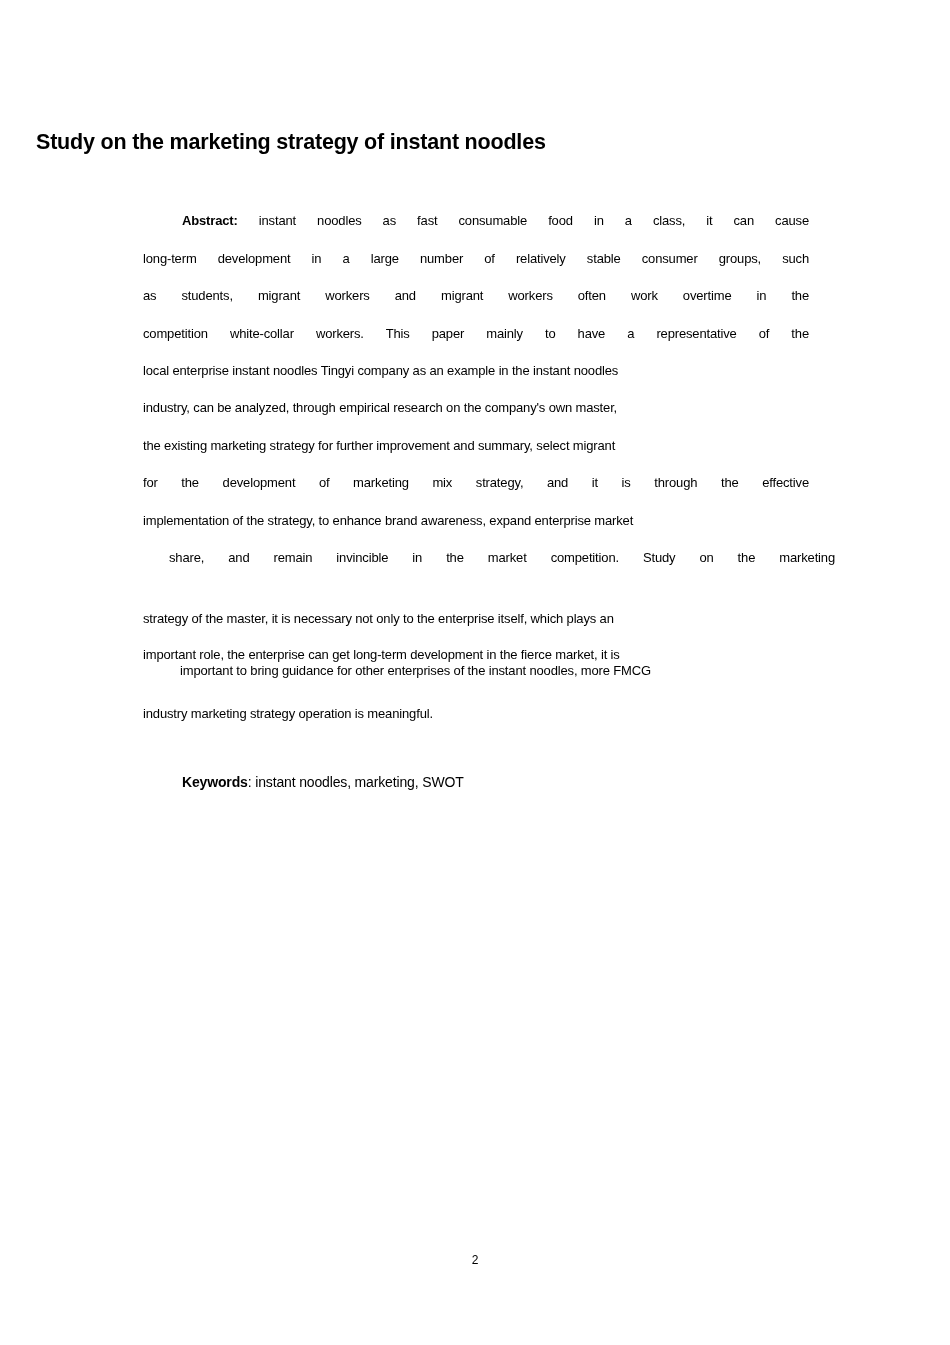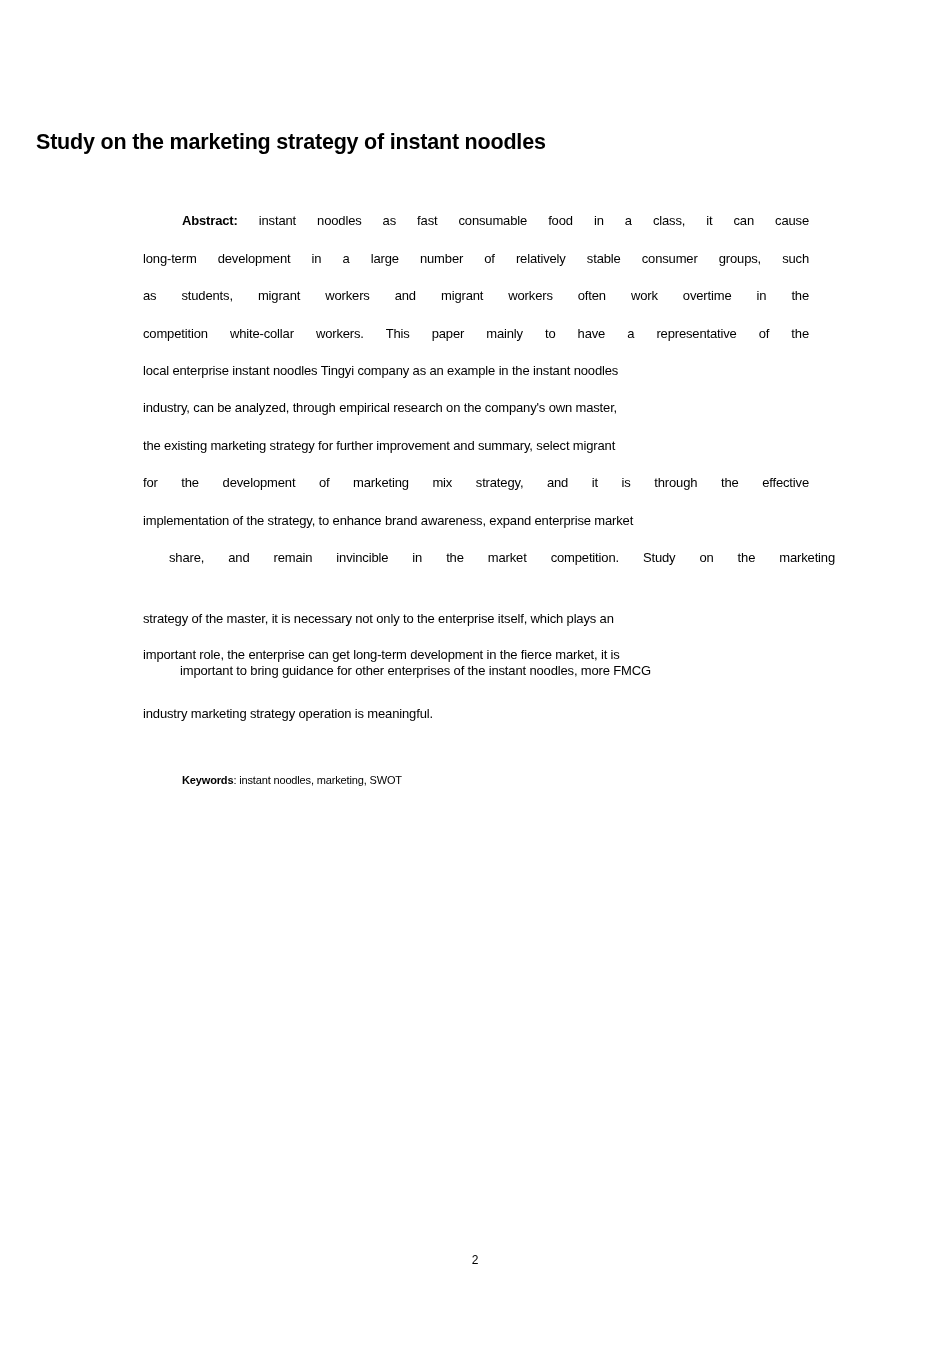--- a/index.html
+++ b/index.html
@@ -5,21 +5,21 @@
   html, body { margin: 0; padding: 0; background: #ffffff; }
   body { width: 950px; height: 1345px; position: relative; overflow: hidden;
          font-family: "Liberation Sans", sans-serif; color: #000; }
   .title { position: absolute; left: 0; width: 950px; top: 130px; text-align: left;
            font-weight: bold; font-size: 21.5px; letter-spacing: -0.2px; padding-left: 36px; }
   .line { position: absolute; left: 143px; font-size: 13px; white-space: nowrap;
           letter-spacing: -0.15px; }
   .line.just { width: 666px; text-align: justify; text-align-last: justify; }
   .line.indent { left: 182px; width: 627px; }
   .lbl { font-weight: bold; }
-  .kw { position: absolute; left: 182px; top: 774px; font-size: 11px; white-space: nowrap; letter-spacing: -0.15px; }
+  .kw { position: absolute; left: 182px; top: 774px; font-size: 14px; white-space: nowrap; letter-spacing: -0.15px; }
   .pagenum { position: absolute; left: 0; width: 950px; text-align: center; top: 1253px; font-size: 12px; }
 </style>
 </head>
 <body>
 
 <div>
   <div class="title">Study on the marketing strategy of instant noodles</div>
 
   <div>
     <div class="line just indent" style="top:213px;"><span class="lbl">Abstract:</span> <span>instant noodles as fast consumable food in a class, it can cause</span></div>

